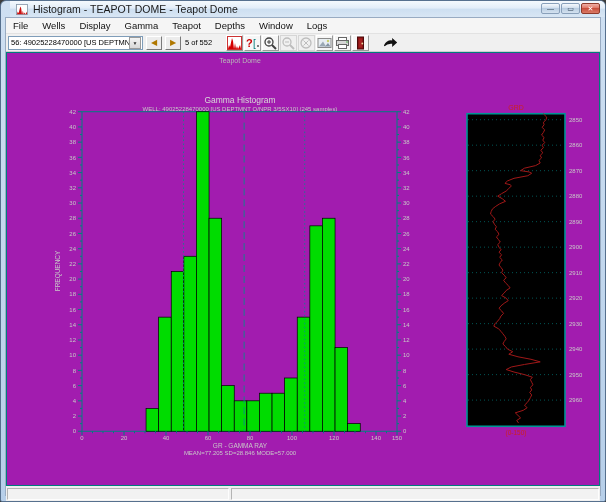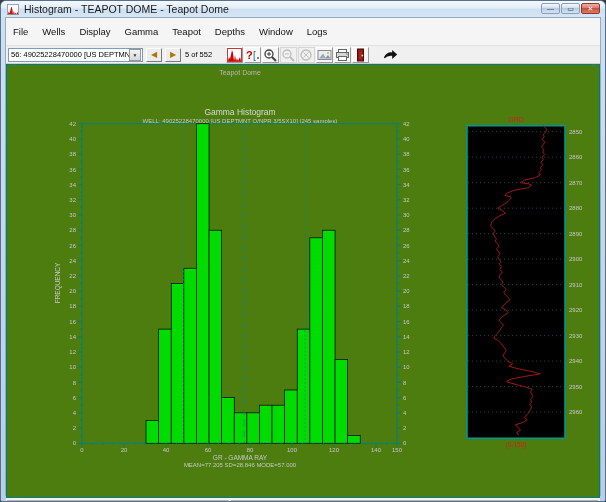--- a/index.html
+++ b/index.html
@@ -6,36 +6,36 @@
   html,body { background:#444; }
   body { font-family: "Liberation Sans", sans-serif; }
 
   .window {
     position: relative; width: 606px; height: 502px;
     background: linear-gradient(180deg,#cfe0f2,#b7cfe9);
     border: 1px solid #56708e; border-radius: 6px 6px 2px 2px;
     overflow: hidden;
     box-shadow: 0 2px 8px rgba(0,0,0,.5);
   }
-  .titlebar { position:absolute; top:0; left:0; right:0; height:16px;
+  .titlebar { position:absolute; top:0; left:9px; right:0; height:16px;
     background: linear-gradient(180deg,#f4f9fd 0%,#e2edf8 45%,#cddff1 50%,#d8e6f4 100%);
     display:flex; align-items:center; }
   .title-icon { width:12px; height:11px; margin-left:6px; }
   .title-text { font-size:10.5px; color:#1a1a1a; margin-left:5px; white-space:nowrap; }
   .win-buttons { position:absolute; right:5px; top:2px; display:flex; gap:1px; }
   .win-btn { width:19px; height:11px; font-size:7px; line-height:10px; text-align:center;
     border:1px solid #89a0ba; border-radius:2px; color:#2c3e50;
     background: linear-gradient(180deg,#f5f9fd,#cddcec 50%,#b9cde2 50%,#d4e2f0); cursor:default; }
   .win-btn.close { background: linear-gradient(180deg,#f0b0a6,#dd6f5d 50%,#c94f3d 50%,#d97a66);
     border-color:#8e3a2c; color:#fff; }
 
   .client { position:absolute; left:4px; right:4px; top:16px; bottom:5px;
     background:#f0f0f0; border:1px solid #98abc2; }
 
-  .menubar { height:28px; background:#f5f5f5; display:flex; align-items:center;
+  .menubar { height:16px; background:#f5f5f5; display:flex; align-items:center;
     border-bottom:1px solid #e2e2e2; }
   .menu-item { font-size:9.5px; color:#111; padding:0 7px; line-height:12px; cursor:default; }
 
   .toolbar { height:18px; background:#f0f0f0; display:flex; align-items:center;
     border-bottom:1px solid #cfcfcf; }
   .well-combo { margin-left:2px; width:135px; height:14px; background:#fff;
     border:1px solid #7f9db9; display:flex; align-items:center; overflow:hidden; }
   .well-combo .val { flex:1; font-size:7.5px; color:#000; white-space:nowrap; overflow:hidden; padding-left:2px; }
   .combo-arrow { width:12px; height:12px; flex:0 0 12px; margin-right:1px;
     background:linear-gradient(180deg,#f4f4f4,#d8d8d8); border:1px solid #9a9a9a;
@@ -43,21 +43,21 @@
   .nav-btn { width:16px; height:14px; margin-left:3px; background:#ececec;
     border:1px solid; border-color:#fff #7a7a7a #7a7a7a #fff;
     font-size:8px; line-height:12px; text-align:center; color:#b07800; cursor:default; }
   .pos-text { font-size:7.5px; color:#000; margin-left:4px; }
   .tool-icons { display:flex; align-items:center; margin-left:14px; gap:1px; }
   .tool-btn { width:17px; height:16px; display:flex; align-items:center; justify-content:center;
     background:#f0f0f0; border:1px solid #d6d6d6; }
   .tool-btn.raised { background:#f6f6f6; border-color:#fff #9a9a9a #9a9a9a #fff; }
   .tool-btn.lone { margin-left:12px; border-color:transparent; background:transparent; }
 
-  .canvas-area { position:relative; height:434px; background:#4d7c0f; border:1px solid #007d7d; }
+  .canvas-area { position:relative; height:434px; background:#a21caf; border:1px solid #007d7d; }
   .canvas-area svg { display:block; width:100%; height:100%; }
 
   .statusbar { height:16px; background:#f0f0f0; display:flex; gap:2px; padding:2px 1px 1px 1px; }
   .status-pane { height:12px; background:#f2f2f2;
     border:1px solid; border-color:#b4b4b4 #fdfdfd #fdfdfd #b4b4b4; }
   .status-pane.p1 { width:222px; }
   .status-pane.p2 { flex:1; }
 </style>
 </head>
 <body>

